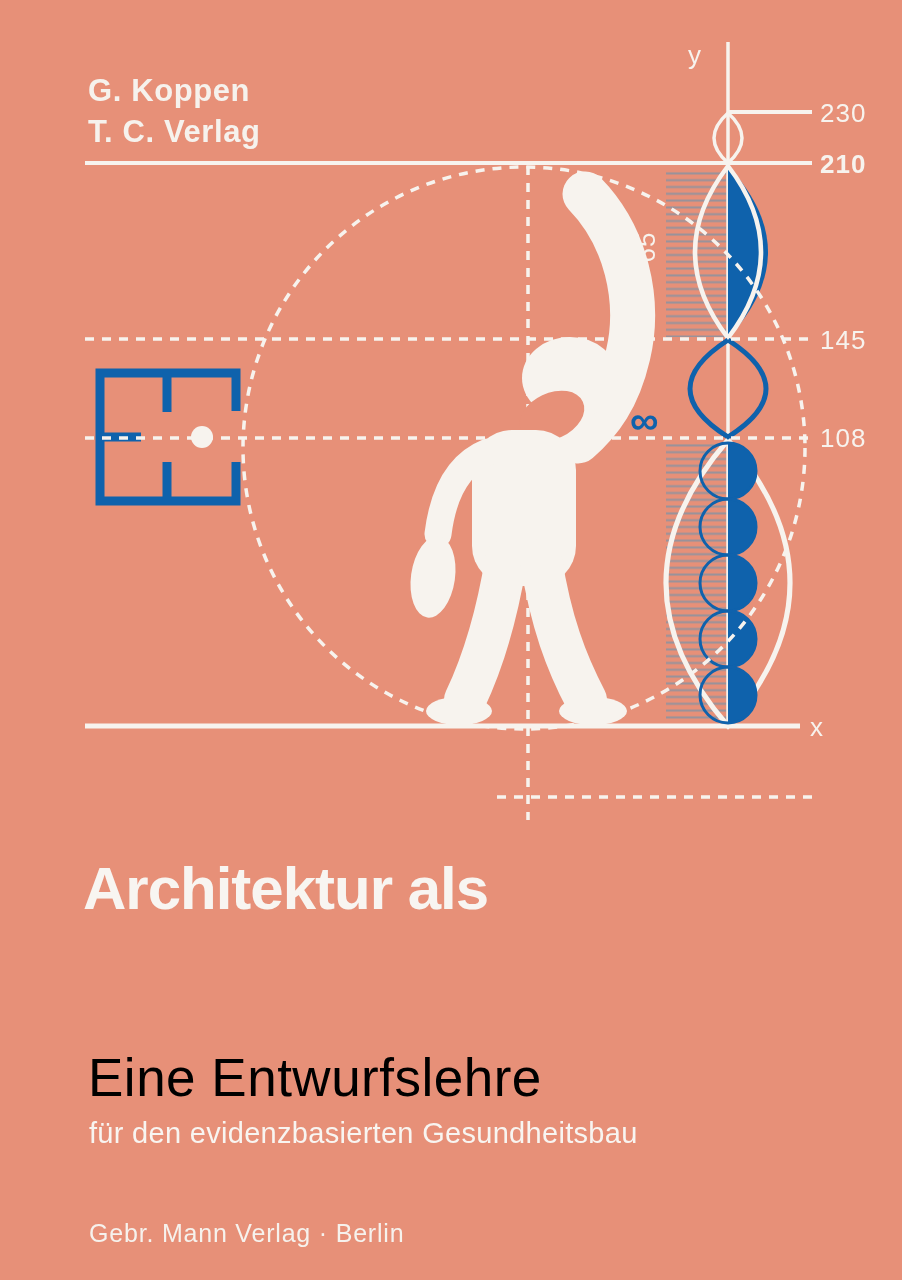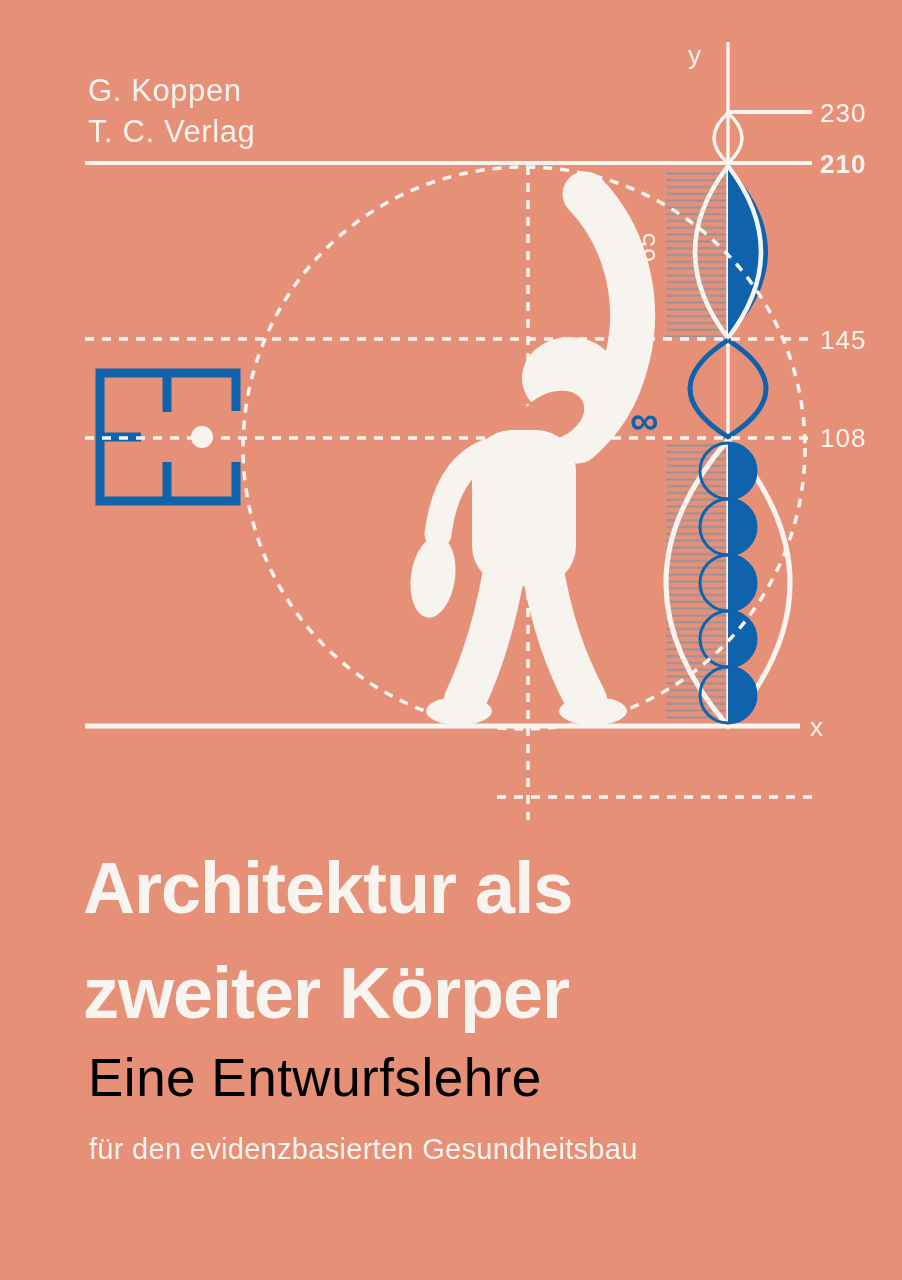--- a/index.html
+++ b/index.html
@@ -6,37 +6,37 @@
   .cover{
     position:relative;
     width:902px;height:1280px;
     background:#E79078;
     overflow:hidden;
     font-family:"Liberation Sans", sans-serif;
   }
   .abs{position:absolute;}
   .authors{
     left:88px;top:70px;
-    font-size:31px;line-height:41px;font-weight:400;
+    font-size:31px;line-height:41px;font-weight:700;
     letter-spacing:.6px;color:#F6F2ED;
   }
   .title{
     left:83px;top:836px;
-    font-size:72px;line-height:105px;font-weight:700;
+    font-size:60px;line-height:105px;font-weight:700;
     letter-spacing:-1px;color:#F8F5F1;white-space:nowrap;
   }
   .subtitle{
     left:88px;top:1048px;
     font-size:53px;line-height:60px;font-weight:400;
     letter-spacing:.5px;color:#000000;white-space:nowrap;
   }
   .subtitle2{
     left:89px;top:1117px;
     font-size:29px;font-weight:400;
-    letter-spacing:.3px;color:#F8F5F1;white-space:nowrap;margin-top:16px;
+    letter-spacing:.3px;color:#F8F5F1;white-space:nowrap;
   }
   .publisher{
     left:89px;top:1219px;
     font-size:25px;font-weight:400;
     letter-spacing:.8px;color:#F6F2ED;white-space:nowrap;
   }
   svg{display:block;}
   svg text{
     font-family:"Liberation Sans", sans-serif;
     fill:#F7F3EE;font-size:26px;letter-spacing:1px;
@@ -134,19 +134,19 @@
     <text class="blue" x="630" y="434">∞</text>
   </svg>
 
   <div class="abs authors">
     <div>G. Koppen</div>
     <div>T. C. Verlag</div>
   </div>
 
   <div class="abs title">
     <div>Architektur als</div>
-    <div>zweiter Körper</div>
   </div>
 
   <div class="abs subtitle">Eine Entwurfslehre</div>
   <div class="abs subtitle2">für den evidenzbasierten Gesundheitsbau</div>
+  <div class="abs publisher">Gebr. Mann Verlag · Berlin</div>
 
 </div>
 
 </body></html>

